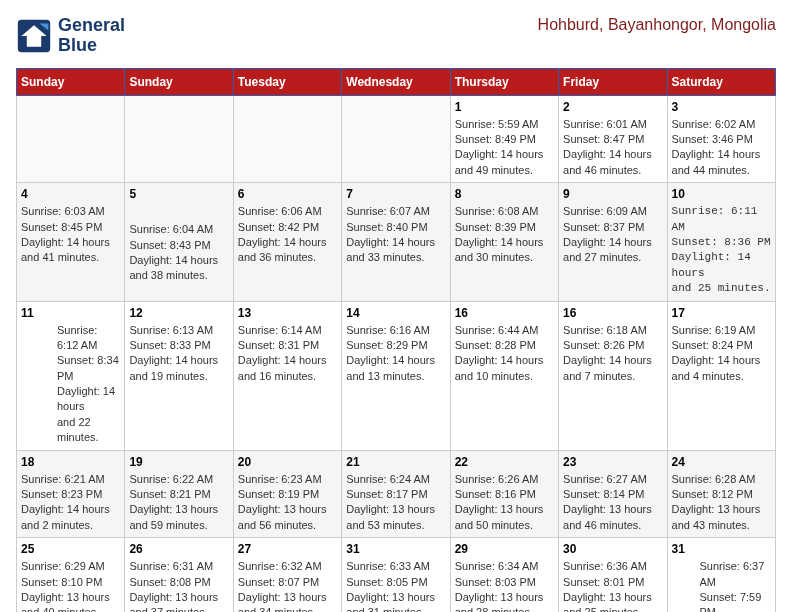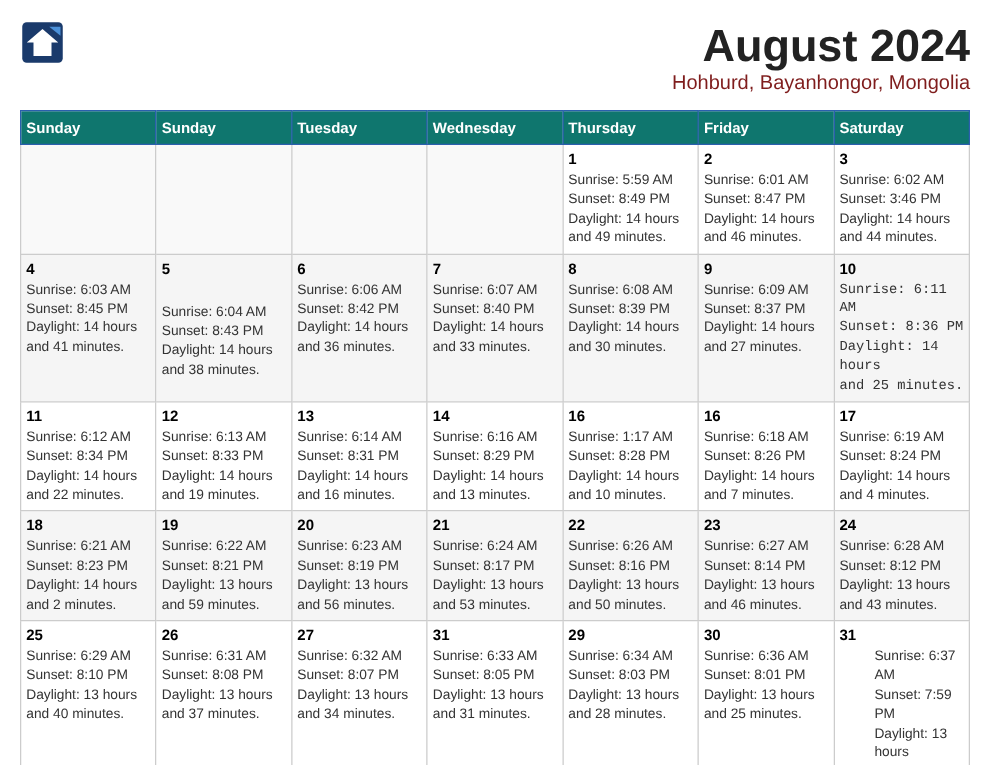--- a/index.html
+++ b/index.html
@@ -42,21 +42,21 @@
     .location {
       font-size: 16px;
       color: #7f1d1d;
     }
     table {
       width: 100%;
       border-collapse: collapse;
       font-size: 11px;
     }
     thead th {
-      background-color: #0f766e;
+      background-color: #b91c1c;
       color: #fff;
       padding: 6px 4px;
       text-align: left;
       font-size: 12px;
       font-weight: bold;
       border: 1px solid #2b5fad;
     }
     tbody td {
       border: 1px solid #ccc;
       vertical-align: top;
@@ -85,23 +85,26 @@
 </head>
 <body>
 
 <div class="header-area">
   <div class="logo">
     <svg class="logo-icon" viewBox="0 0 40 40">
       <rect x="2" y="2" width="36" height="36" rx="4" fill="#1a3a6b"></rect>
       <polygon points="20,8 34,20 28,20 28,32 12,32 12,20 6,20" fill="white"></polygon>
       <polygon points="26,6 36,14 36,6" fill="#4a90d9"></polygon>
     </svg>
+    <div class="logo-text">
+      <div>General</div>
+      <div>Blue</div>
+    </div>
   </div>
   <div class="title-area">
-    <div class="month-year">August 2024</div>
     <div class="location">Hohburd, Bayanhongor, Mongolia</div>
   </div>
 </div>
 
 <table>
   <thead>
     <tr id="weekday-header">
     <th>Sunday</th>
         <th>Sunday</th>
         <th>Tuesday</th>
@@ -186,21 +189,21 @@
           <span class="day-num">10</span>
           <div class="day-info" style="white-space: pre-line; font-family: Liberation Mono, monospace;">Sunrise: 6:11 AM
 Sunset: 8:36 PM
 Daylight: 14 hours
 and 25 minutes.</div>
         </td>
       </tr>
       <tr>
         <td>
           <span class="day-num">11</span>
-          <div class="day-info" style="white-space: pre-line;">Sunrise: 6:12 AM
+          <div class="day-info" style="white-space: pre-line; margin-left: 36px;">Sunrise: 6:12 AM
 Sunset: 8:34 PM
 Daylight: 14 hours
 and 22 minutes.</div>
         </td>
         <td>
           <span class="day-num">12</span>
           <div class="day-info" style="white-space: pre-line;">Sunrise: 6:13 AM
 Sunset: 8:33 PM
 Daylight: 14 hours
 and 19 minutes.</div>
@@ -214,21 +217,21 @@
         </td>
         <td>
           <span class="day-num">14</span>
           <div class="day-info" style="white-space: pre-line;">Sunrise: 6:16 AM
 Sunset: 8:29 PM
 Daylight: 14 hours
 and 13 minutes.</div>
         </td>
         <td>
           <span class="day-num">16</span>
-          <div class="day-info" style="white-space: pre-line;">Sunrise: 1:17 AM
+          <div class="day-info" style="white-space: pre-line;">Sunrise: 6:44 AM
 Sunset: 8:28 PM
 Daylight: 14 hours
 and 10 minutes.</div>
         </td>
         <td>
           <span class="day-num">16</span>
           <div class="day-info" style="white-space: pre-line;">Sunrise: 6:18 AM
 Sunset: 8:26 PM
 Daylight: 14 hours
 and 7 minutes.</div>

